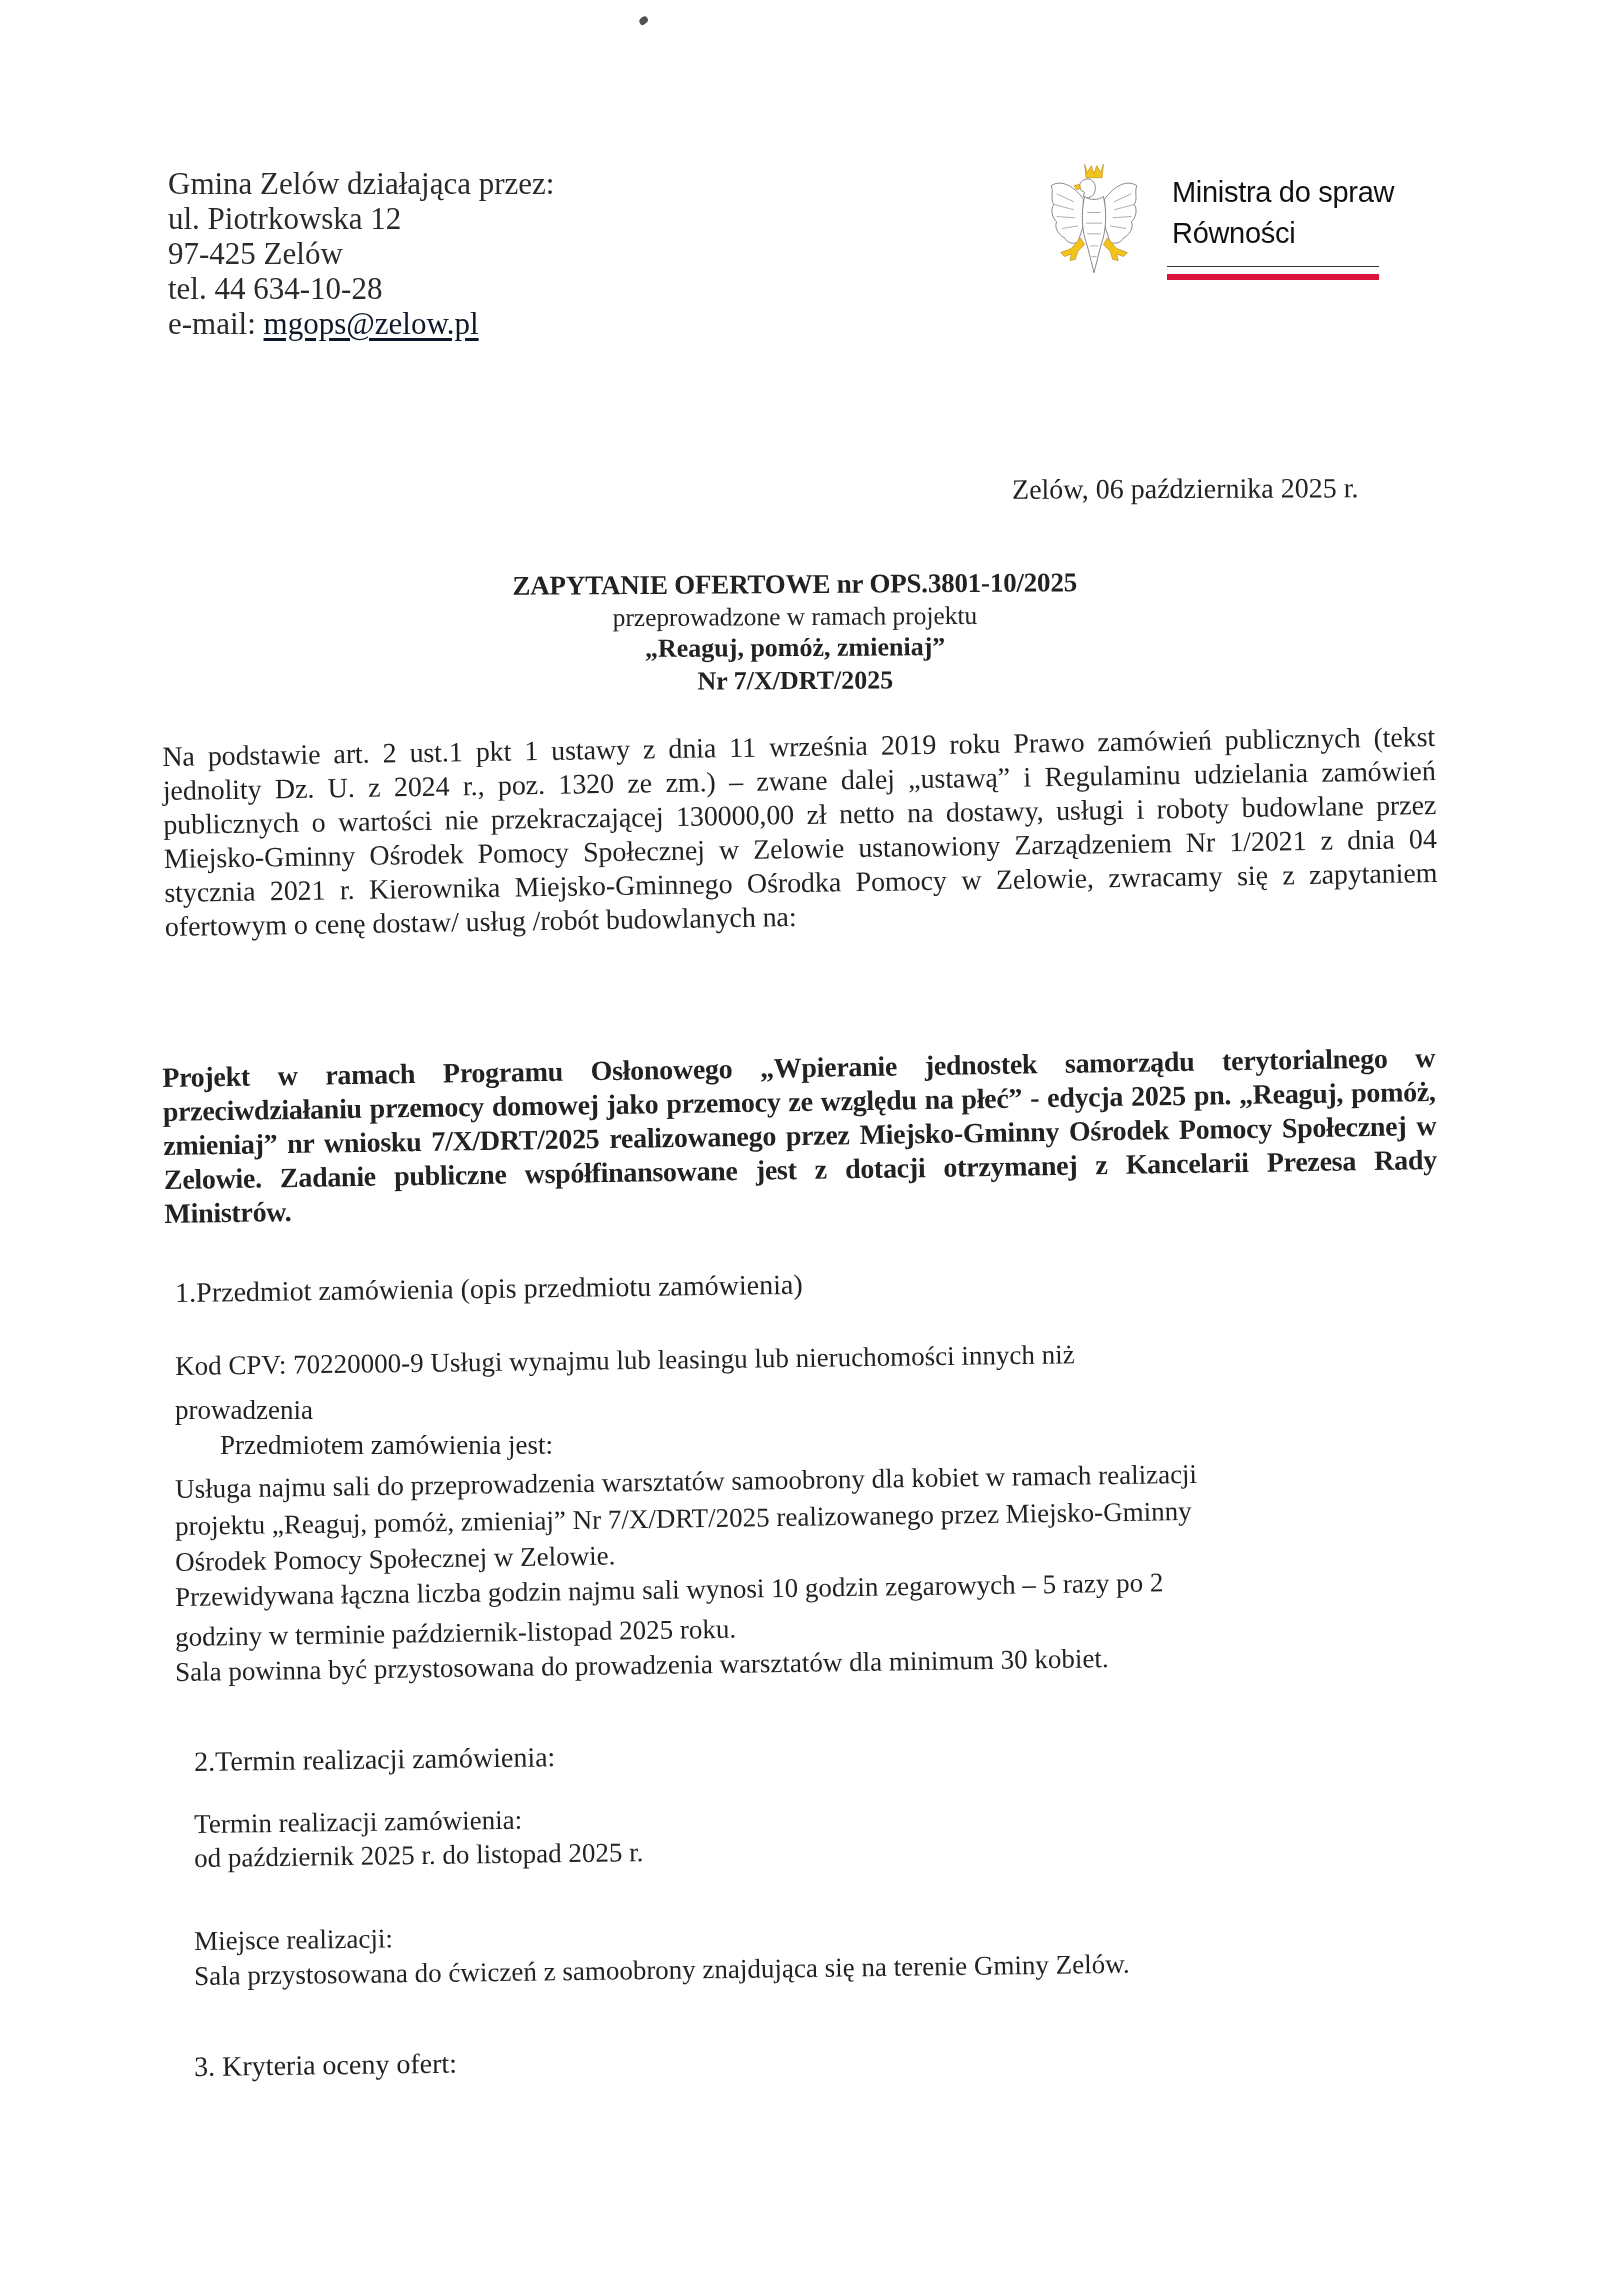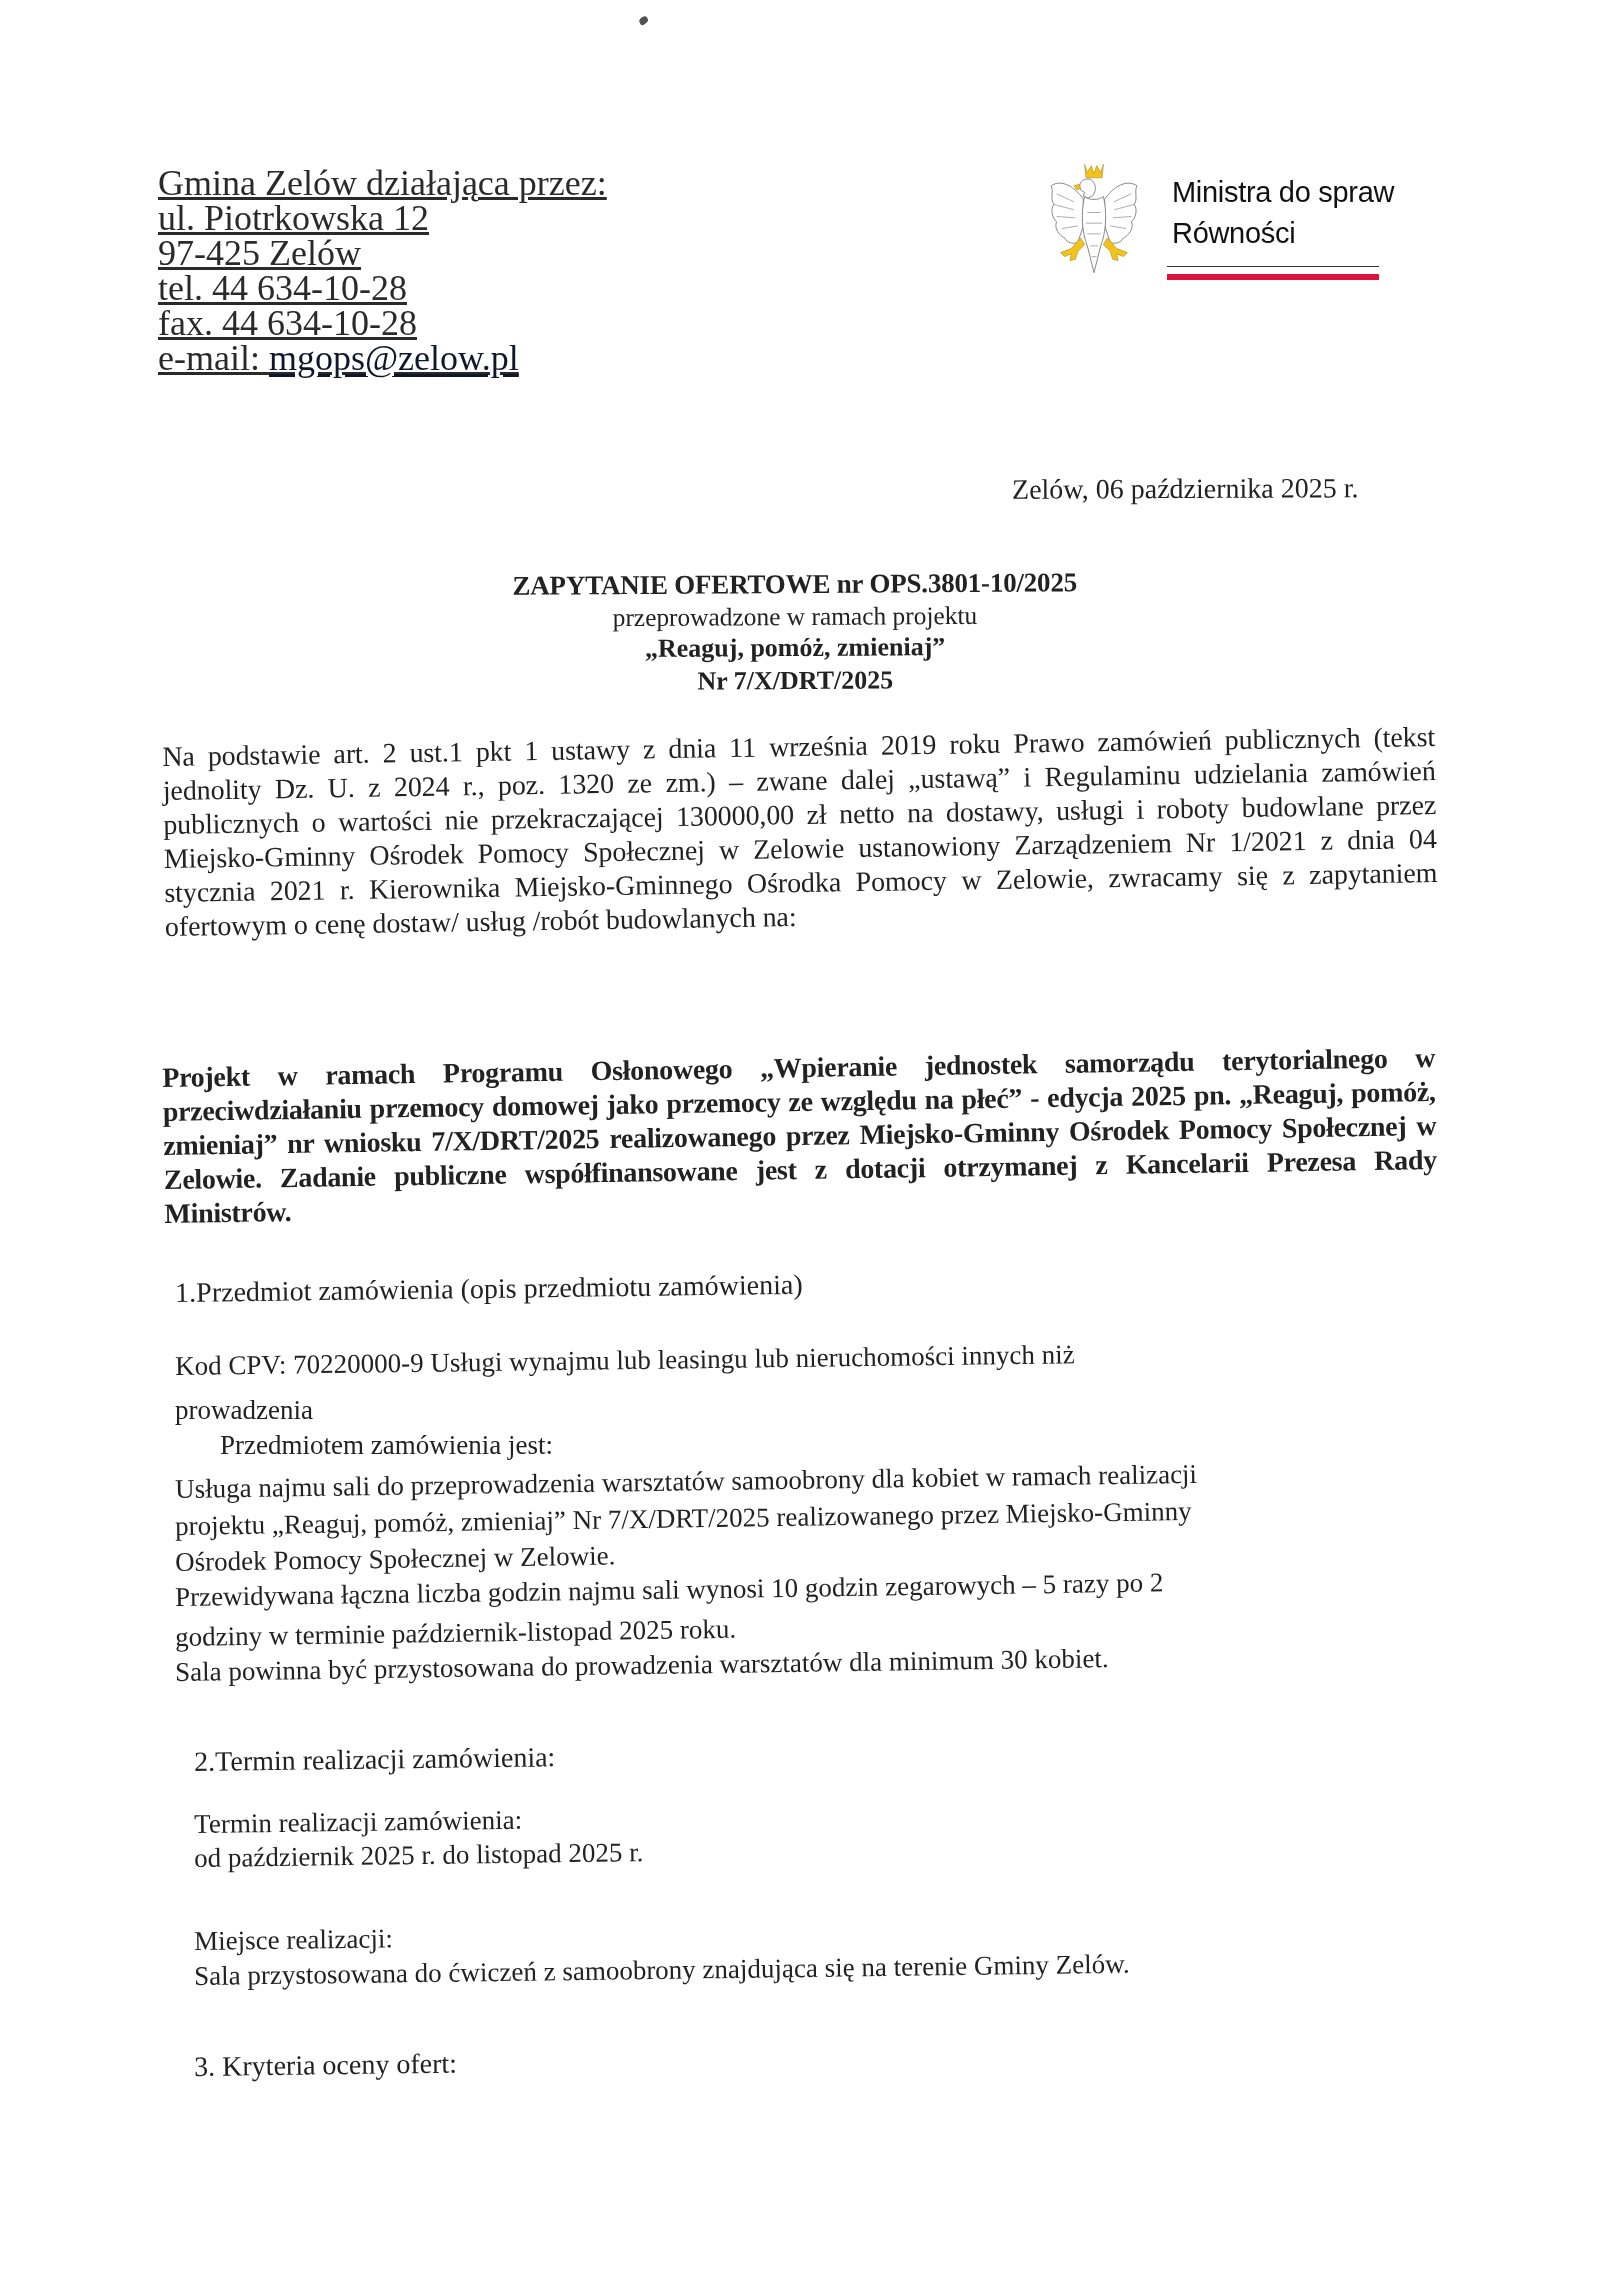--- a/index.html
+++ b/index.html
@@ -8,21 +8,21 @@
     font-family: "Liberation Serif", "DejaVu Serif", serif;
     color: #222222;
   }
   .abs { position: absolute; }
   .scan-mark {
     left: 639px; top: 17.4px; width: 9.4px; height: 6.7px;
     background: #333; border-radius: 50% 40% 50% 30%; transform: rotate(-35deg);
     opacity: 0.85;
   }
   
-  .address { left: 158px; top: 166px; font-size: 36px; line-height: 35px; color: #2a2a2a; text-decoration: underline; }
+  .address { left: 168px; top: 166px; font-size: 31px; line-height: 35px; color: #2a2a2a; }
   .address div { white-space: nowrap; }
   .address .email-link { text-decoration: underline; text-underline-offset: 4px; color: #0f172a; cursor: pointer; }
 
   
   .logo { left: 1032px; top: 144px; width: 394px; height: 144px; }
   .logo .eagle { position: absolute; left: 14.7px; top: 14.7px; width: 94px; height: 117px; }
   .logo .logo-text {
     position: absolute; left: 140px; top: 28px;
     font-family: "Liberation Sans", "DejaVu Sans", sans-serif;
     font-size: 29px; line-height: 41px; color: #111; letter-spacing: -0.3px;
@@ -57,21 +57,20 @@
 </head>
 <body>
 
 <div class="abs scan-mark"></div>
 
 <div class="abs address">
   <div>Gmina Zelów działająca przez:</div>
   <div>ul. Piotrkowska 12</div>
   <div>97-425 Zelów</div>
   <div>tel. 44 634-10-28</div>
-  <div>fax. 44 634-10-28</div>
   <div><span>e-mail: </span><a class="email-link">mgops@zelow.pl</a></div>
 </div>
 
 <div class="abs logo">
   <svg class="eagle" viewBox="0 0 140 175" xmlns="http://www.w3.org/2000/svg">
 
     <path d="M56 8 L60 20 L66 10 L70 22 L74 10 L80 20 L84 8 L82 28 L58 28 Z" fill="#f2c31b" stroke="#b8921a" stroke-width="1"></path>
 
     <path d="M58 30 C50 32 46 40 50 46 L56 50 L54 56 C58 60 66 58 70 52 C74 44 72 34 64 30 Z" fill="#fff" stroke="#777" stroke-width="1.3"></path>
     <path d="M48 38 L40 40 L44 46 L50 44 Z" fill="#f2c31b" stroke="#b8921a" stroke-width="1"></path>

